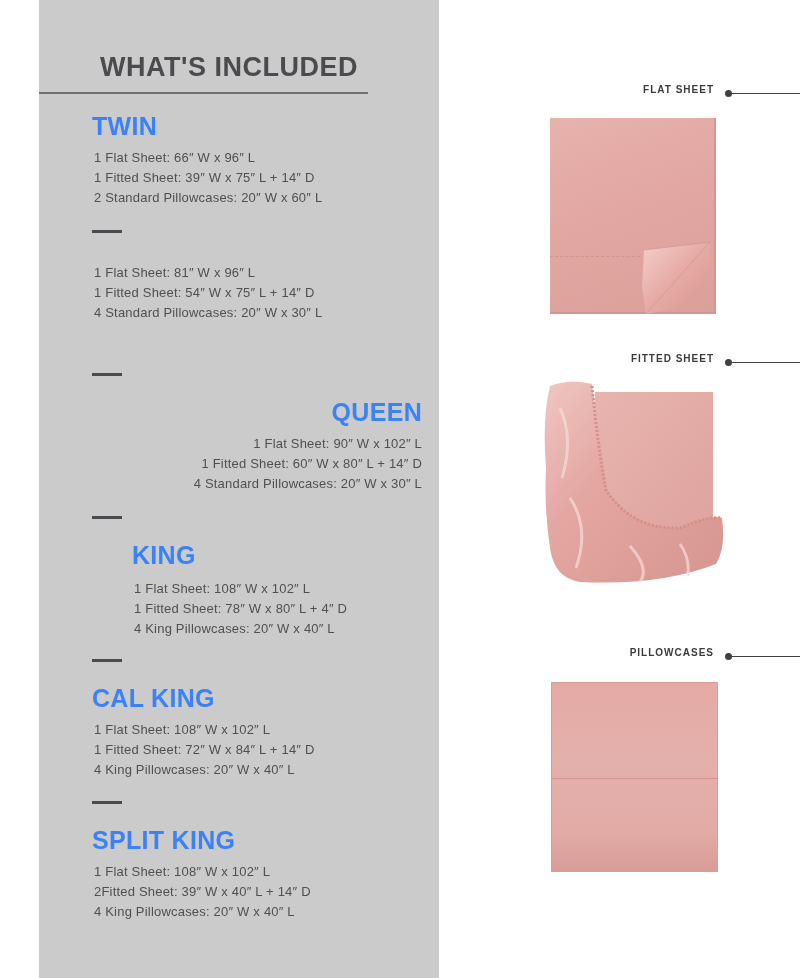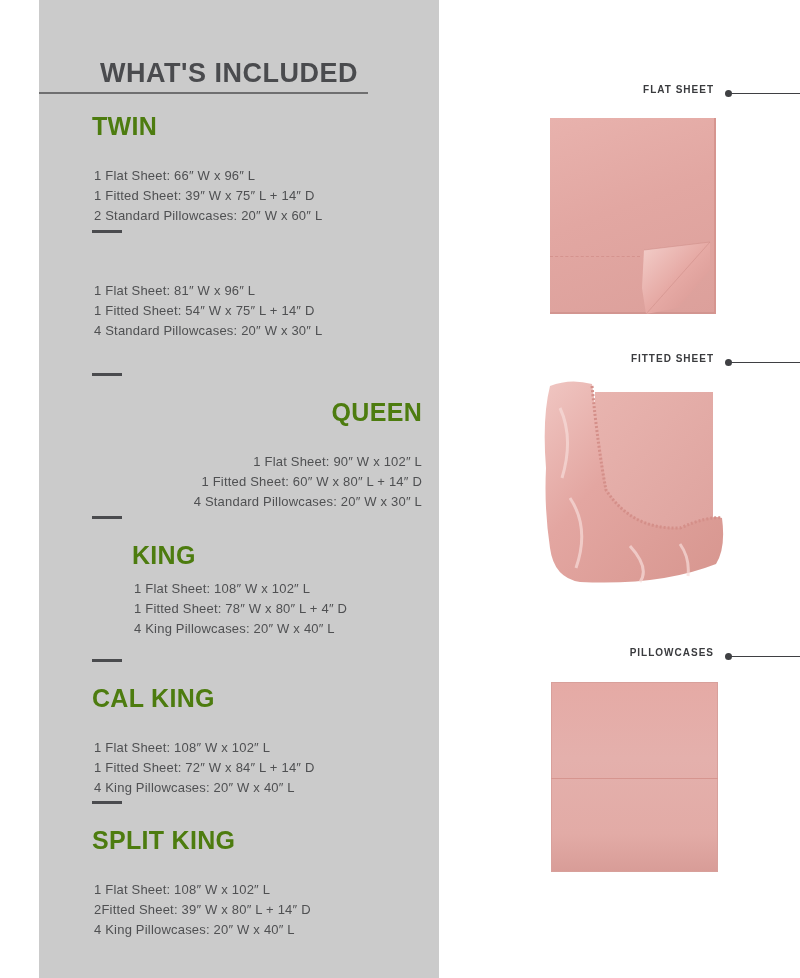--- a/index.html
+++ b/index.html
@@ -19,21 +19,21 @@
       position: absolute;
       left: 39px;
       top: 0;
       width: 400px;
       height: 978px;
       background: #cbcbcb;
     }
     .header-title {
       position: absolute;
       left: 100px;
-      top: 58px;
+      top: 52px;
       font-size: 27px;
       font-weight: bold;
       letter-spacing: 0.5px;
       color: #4a4b4e;
       white-space: nowrap;
     }
     .header-rule {
       position: absolute;
       left: 39px;
       top: 92px;
@@ -42,27 +42,27 @@
       background: #6f6f70;
     }
     .size-block {
       position: absolute;
       left: 92px;
       width: 330px;
     }
     .size-name {
       font-size: 25px;
       font-weight: bold;
-      color: #4d7c0f;
+      color: #3b82f6;
       line-height: 28px;
       letter-spacing: 0.3px;
       white-space: nowrap;
     }
     .size-items {
-      margin-top: 26px;
+      margin-top: 8px;
       padding-left: 2px;
     }
     .size-item {
       font-size: 13px;
       line-height: 20px;
       color: #4f5052;
       white-space: nowrap;
       letter-spacing: 0.2px;
     }
     .divider-dash {
@@ -201,21 +201,21 @@
     <div class="size-item">1 Fitted Sheet: 72″ W x 84″ L + 14″ D</div>
     <div class="size-item">4 King Pillowcases: 20″ W x 40″ L</div>
   </div>
 </div>
 <div class="divider-dash" style="top:801px;"></div>
 
 <div class="size-block" style="top:826px;">
   <div class="size-name">SPLIT KING</div>
   <div class="size-items">
     <div class="size-item">1 Flat Sheet: 108″ W x 102″ L</div>
-    <div class="size-item">2Fitted Sheet: 39″ W x 80″ L + 14″ D</div>
+    <div class="size-item">2Fitted Sheet: 39″ W x 40″ L + 14″ D</div>
     <div class="size-item">4 King Pillowcases: 20″ W x 40″ L</div>
   </div>
 </div>
 
 <div class="label" style="top:84px;">FLAT SHEET</div>
 <div class="connector" style="top:90px;">
   <div class="dot"></div>
   <div class="line"></div>
 </div>
 <div class="product flat-sheet">

